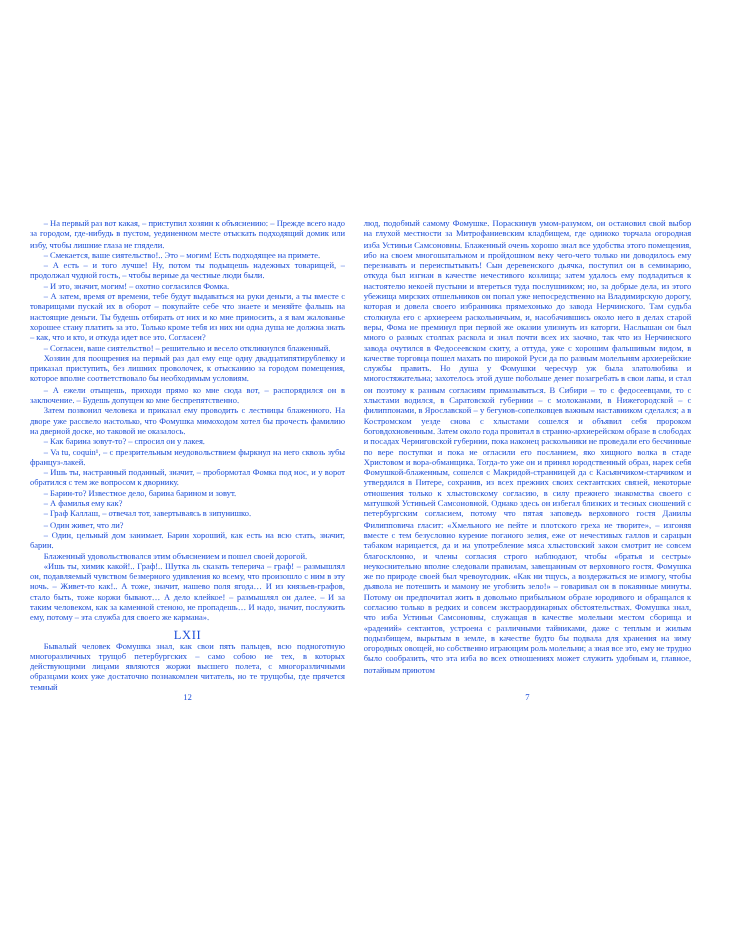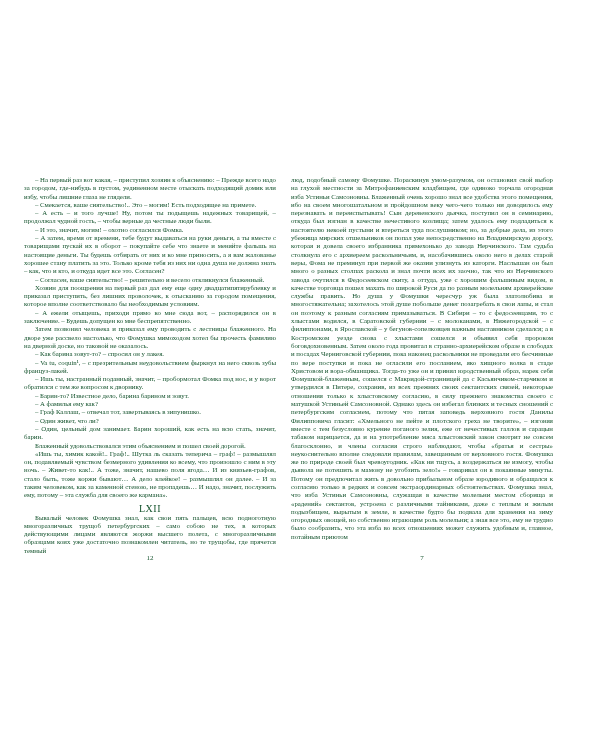--- a/index.html
+++ b/index.html
@@ -9,21 +9,21 @@
     height: 750px;
     background: #ffffff;
     overflow: hidden;
   }
   .spread {
     position: relative;
     width: 600px;
     height: 750px;
     background: #ffffff;
     font-family: "Liberation Serif", "DejaVu Serif", serif;
-    color: #14532d;
+    color: #1d4ed8;
   }
   .textblock {
     position: absolute;
     top: 176px;
   }
   .page-left .textblock {
     left: 24px;
     width: 252px;
   }
   .page-right .textblock {

